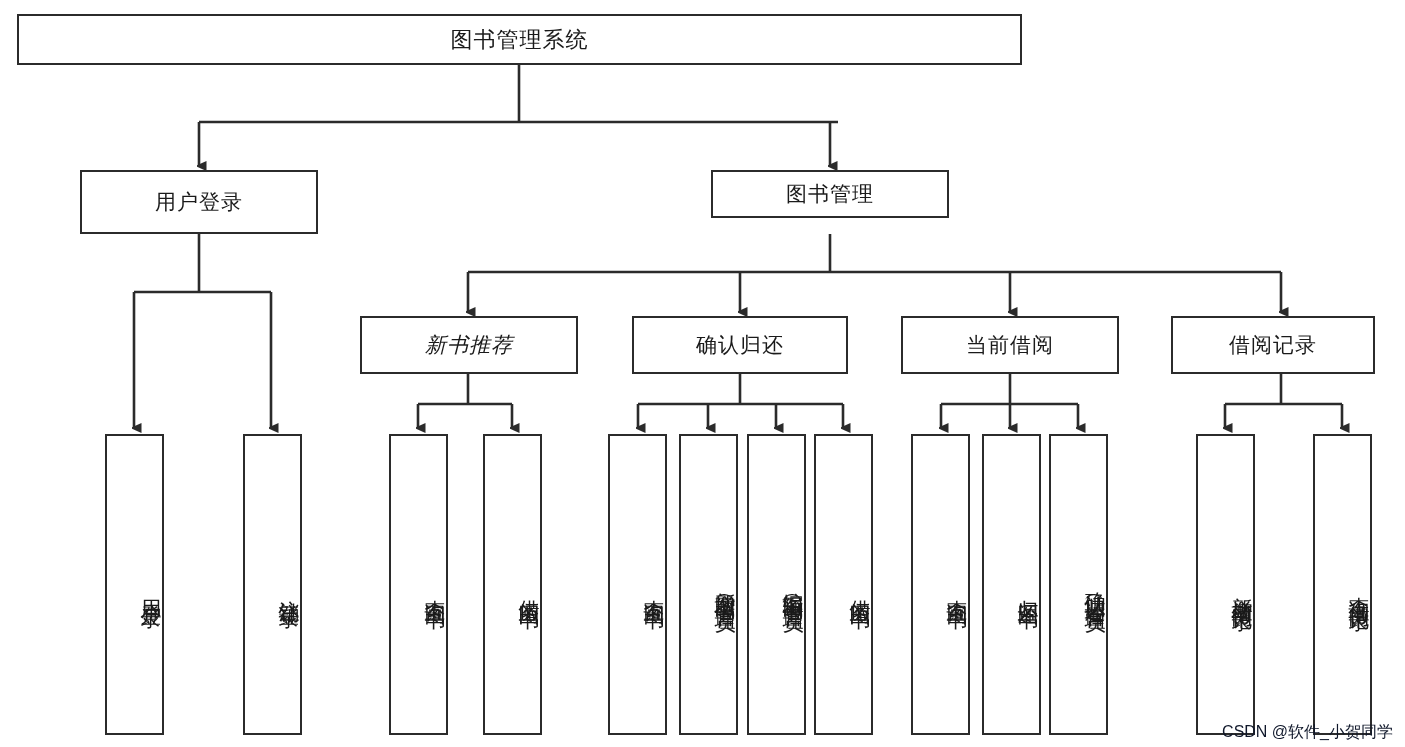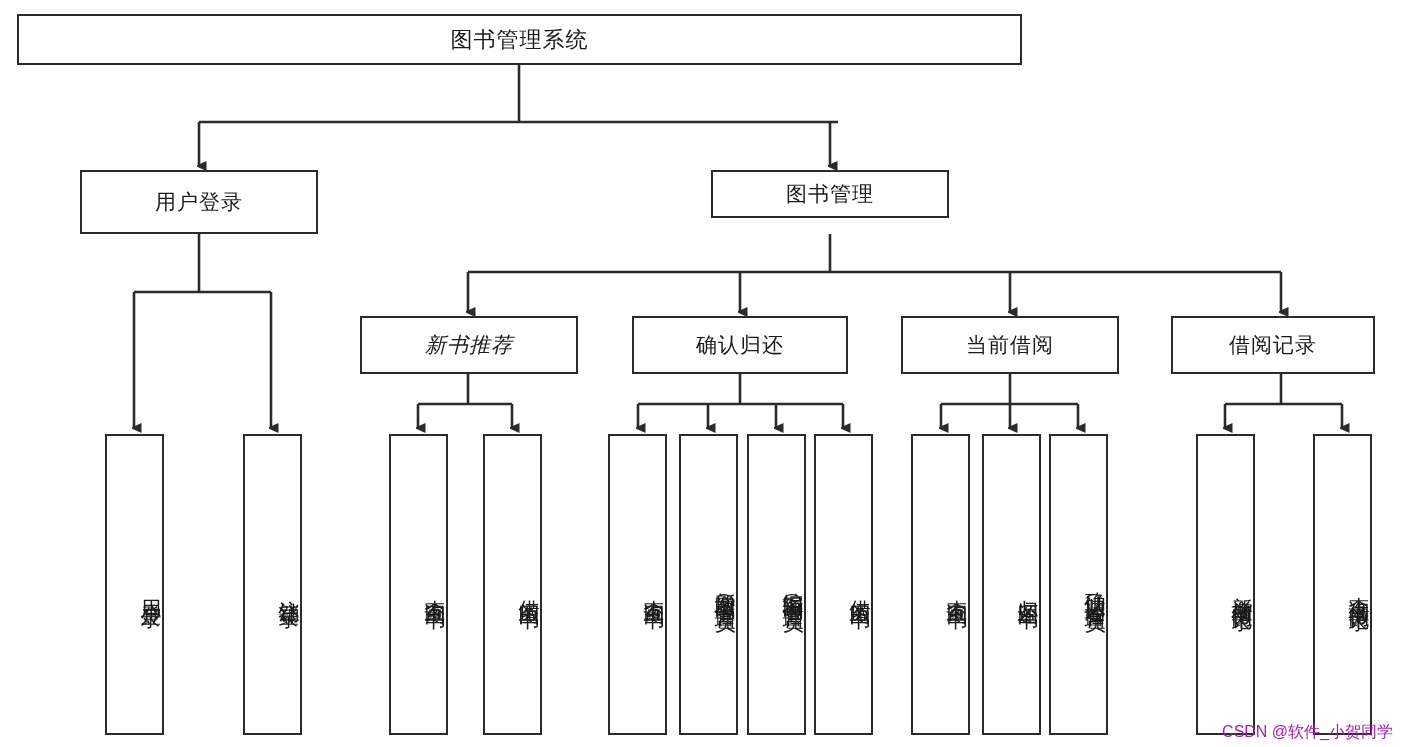--- a/index.html
+++ b/index.html
@@ -53,21 +53,21 @@
     width: 1405px;
     height: 747px;
     z-index: 1;
     pointer-events: none;
   }
   .watermark {
     position: absolute;
     right: 12px;
     bottom: 4px;
     font-size: 16px;
-    color: #a21caf;
+    color: #0f172a;
     z-index: 5;
     white-space: nowrap;
   }
 </style>
 </head>
 <body>
 
 <div id="canvas">
 
   <svg class="edges" viewBox="0 0 1405 747">

